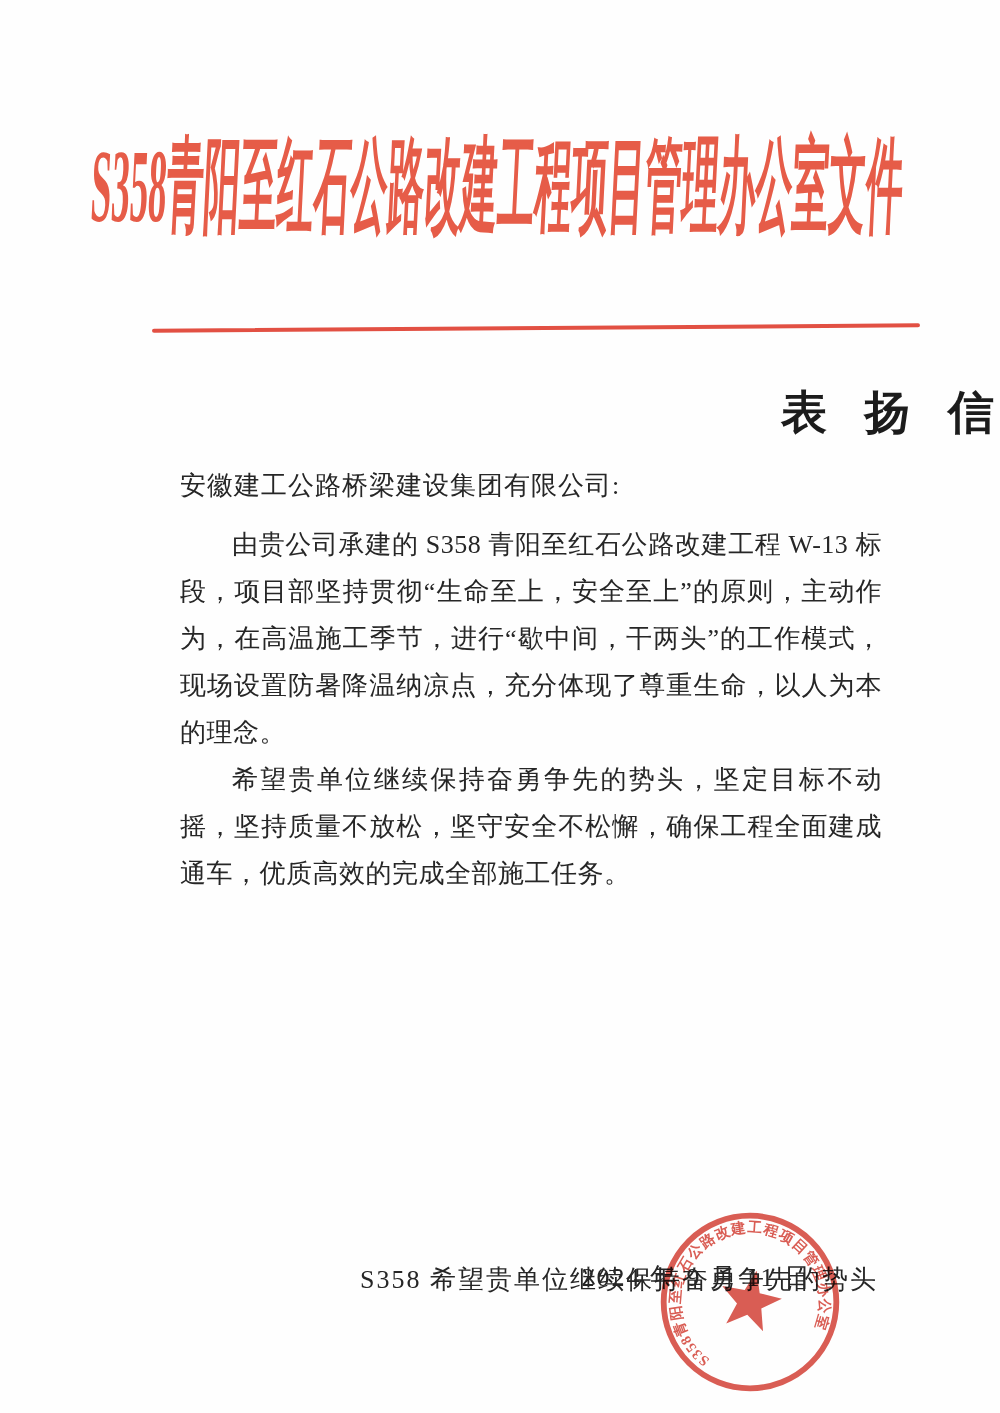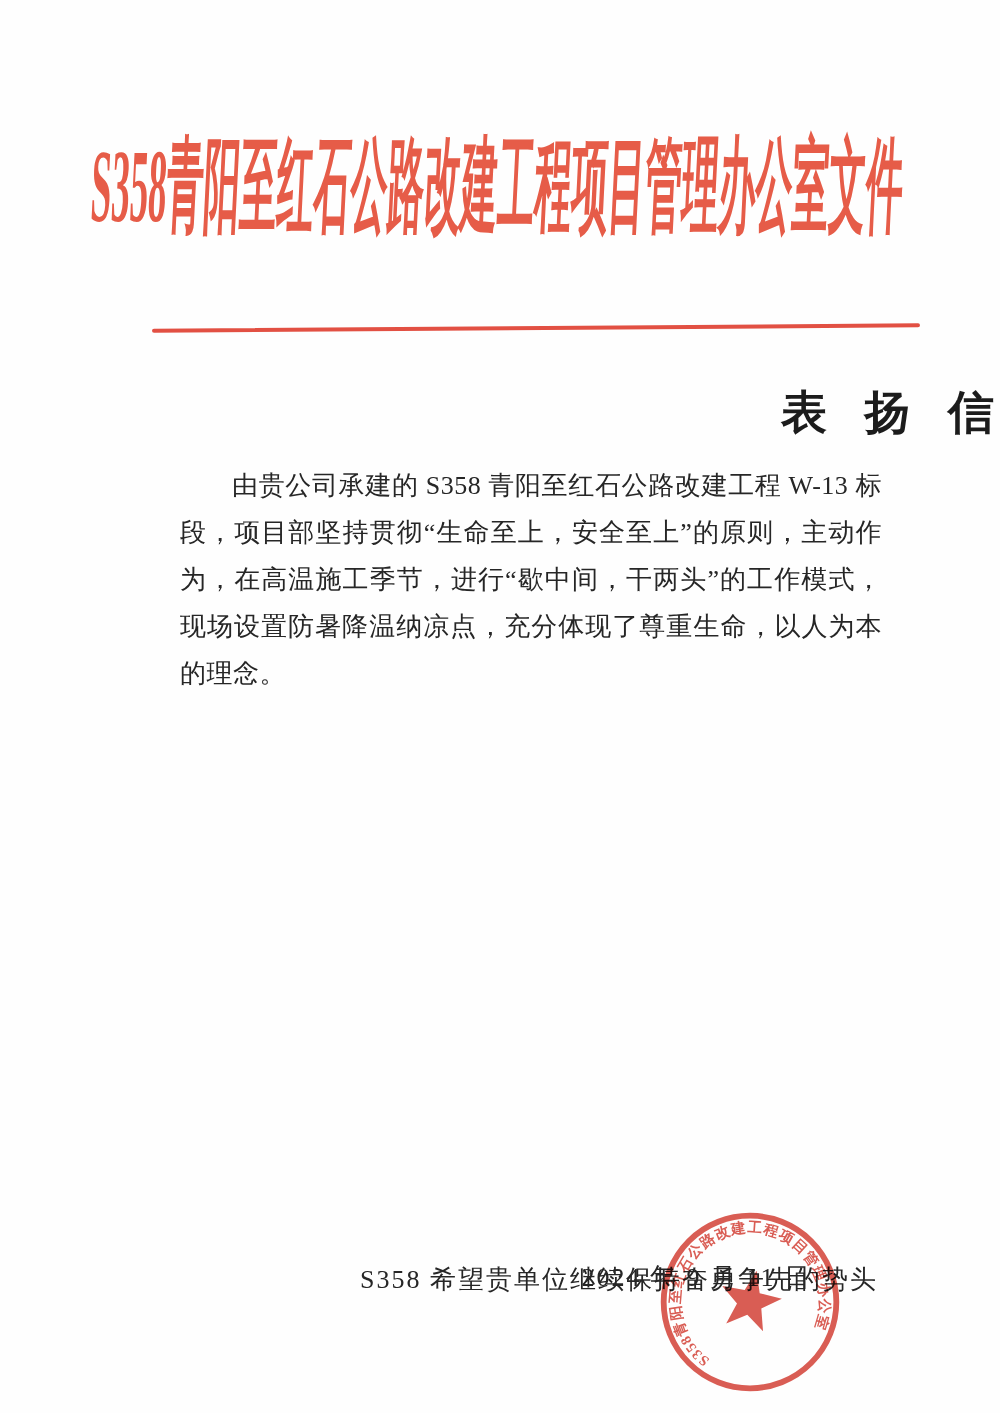--- a/index.html
+++ b/index.html
@@ -115,21 +115,23 @@
 
 <div class="page">
 
   <div class="letterhead">S358青阳至红石公路改建工程项目管理办公室文件</div>
 
   <div class="redline"></div>
 
   <h1 class="letter-title">表 扬 信</h1>
 
   <div class="body">
+    <div class="salutation">安徽建工公路桥梁建设集团有限公司:</div>
     <p>由贵公司承建的 S358 青阳至红石公路改建工程 W-13 标段，项目部坚持贯彻“生命至上，安全至上”的原则，主动作为，在高温施工季节，进行“歇中间，干两头”的工作模式，现场设置防暑降温纳凉点，充分体现了尊重生命，以人为本的理念。</p>
+    <p>希望贵单位继续保持奋勇争先的势头，坚定目标不动摇，坚持质量不放松，坚守安全不松懈，确保工程全面建成通车，优质高效的完成全部施工任务。</p>
   </div>
 
   <div class="signature">S358 希望贵单位继续保持奋勇争先的势头</div>
 
   <div class="date">2024 年 9 月 11 日</div>
 
   <div class="seal">
     <svg viewBox="0 0 200 200" xmlns="http://www.w3.org/2000/svg" xmlns:xlink="http://www.w3.org/1999/xlink">
       <circle cx="100" cy="100" r="89" fill="none" stroke="#d5463c" stroke-width="6"></circle>
       <polygon points="100,67 92.1,89.1 68.6,89.8 87.2,104.2 80.6,126.7 100,113.5 119.4,126.7 112.8,104.2 131.4,89.8 107.9,89.1" fill="#d5463c" transform="rotate(12 100 100)"></polygon>

